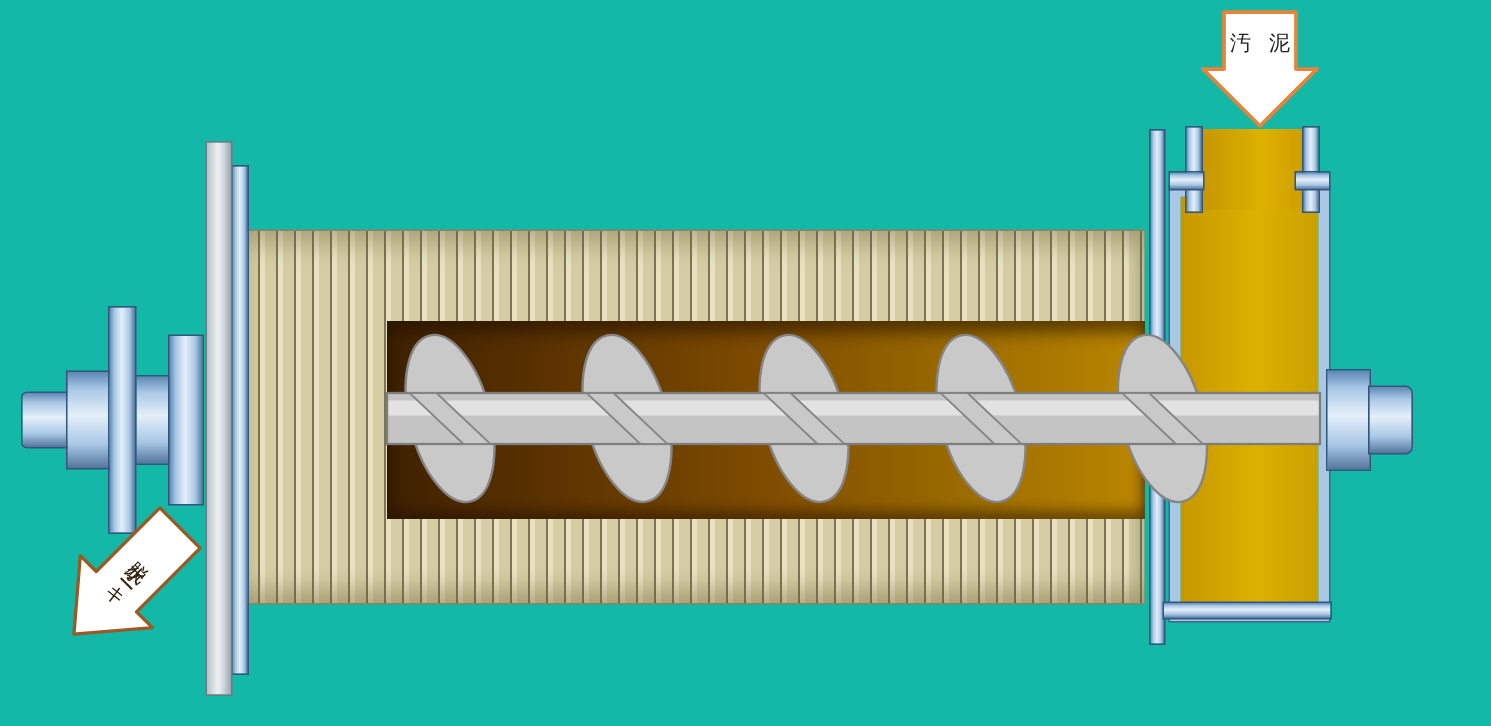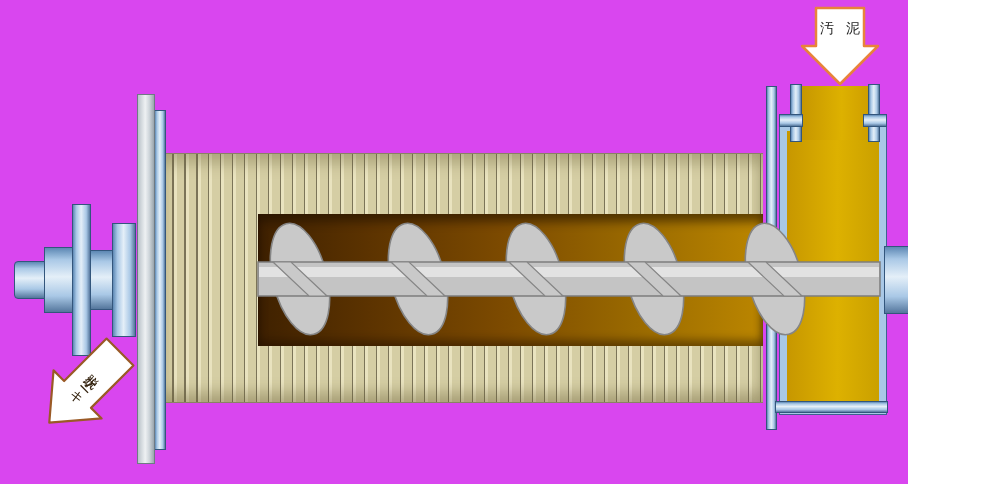--- a/index.html
+++ b/index.html
@@ -1,16 +1,16 @@
 <!DOCTYPE html>
 <html style="--arrow_inlet: #e8833a; --arrow_outlet: #9a5a26; --gold: #ddb100; --gold_dark: #c79700; --steel_blue: #a9c8e6; --disc_light: #e9e3bf; --disc_mid: #d5cea4; --disc_line: #7b7458; --screw_gray: #c9c9c9; --screw_edge: #858585; --shaft_gray: #c4c4c4;"><head>
 <meta charset="utf-8">
 <style>
   html,body{margin:0;padding:0;background:#fff;}
-  #canvas{position:relative;width:908px;height:484px;background:#d946ef;overflow:hidden;
+  #canvas{position:relative;width:994px;height:484px;background:#14b8a6;overflow:hidden;
           font-family:"Liberation Sans",sans-serif;}
 
   
   .disc-stack{position:absolute;left:160px;top:153px;width:603px;height:248px;z-index:1;
     background:repeating-linear-gradient(90deg,
       var(--disc_line) 0px,var(--disc_line) 1.5px,
       var(--disc_light) 1.5px,var(--disc_light) 4.5px,
       var(--disc_mid) 4.5px,var(--disc_mid) 12px);
     box-shadow:inset 0 10px 14px rgba(110,100,60,.35), inset 0 -10px 14px rgba(110,100,60,.4);
     border-top:1px solid #8a8264;border-bottom:1px solid #8a8264;}

